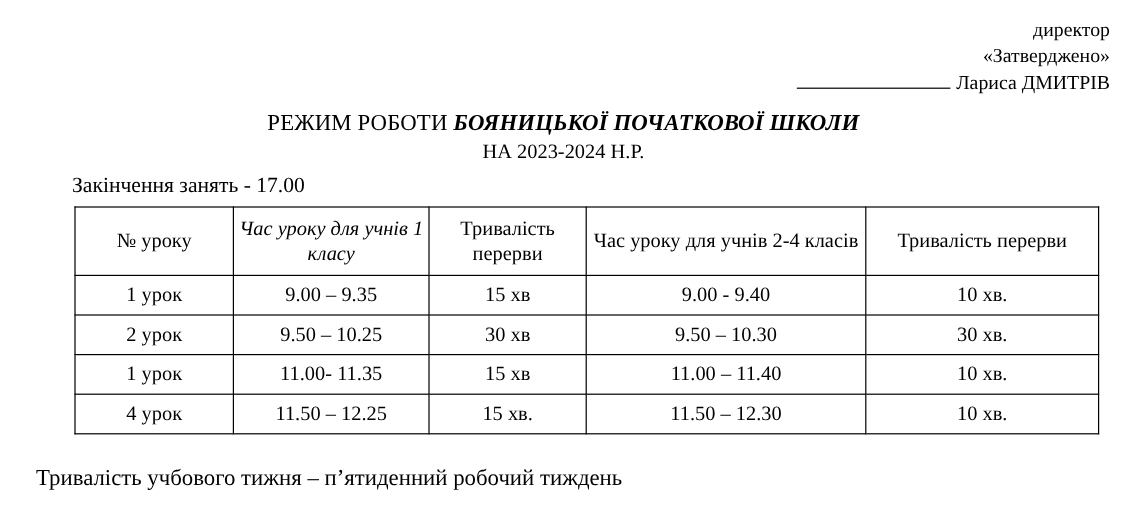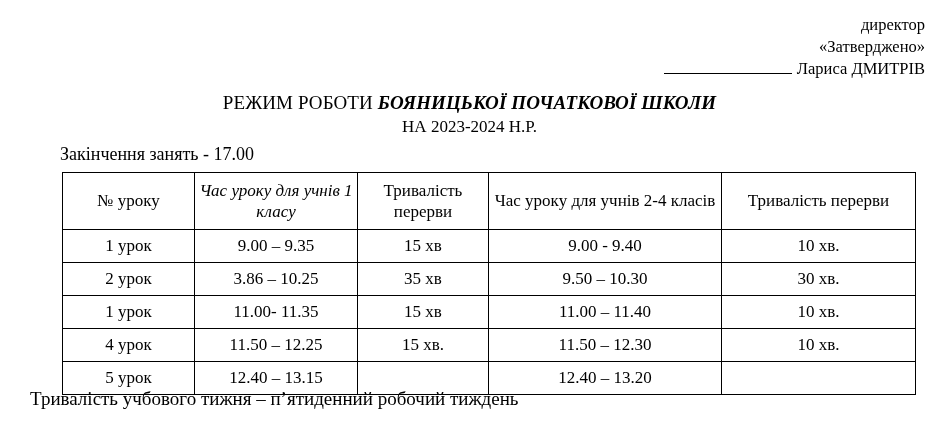--- a/index.html
+++ b/index.html
@@ -152,44 +152,37 @@
     <tbody>
       <tr>
         <td>1 урок</td>
         <td>9.00 – 9.35</td>
         <td>15 хв</td>
         <td>9.00  - 9.40</td>
         <td>10 хв.</td>
       </tr>
       <tr>
         <td>2 урок</td>
-        <td>3.86 – 10.25</td>
-        <td>35 хв</td>
+        <td>9.50 – 10.25</td>
+        <td>30 хв</td>
         <td>9.50 – 10.30</td>
         <td>30 хв.</td>
       </tr>
       <tr>
         <td>1 урок</td>
         <td>11.00- 11.35</td>
         <td>15 хв</td>
         <td>11.00 – 11.40</td>
         <td>10 хв.</td>
       </tr>
       <tr>
         <td>4 урок</td>
         <td>11.50 – 12.25</td>
         <td>15 хв.</td>
         <td>11.50 – 12.30</td>
         <td>10 хв.</td>
       </tr>
-      <tr>
-        <td>5 урок</td>
-        <td>12.40 – 13.15</td>
-        <td></td>
-        <td>12.40 – 13.20</td>
-        <td></td>
-      </tr>
     </tbody>
   </table>
 
   <div class="footer-note">Тривалість учбового тижня – п’ятиденний робочий тиждень</div>
 
 </div>
 
 </body></html>

